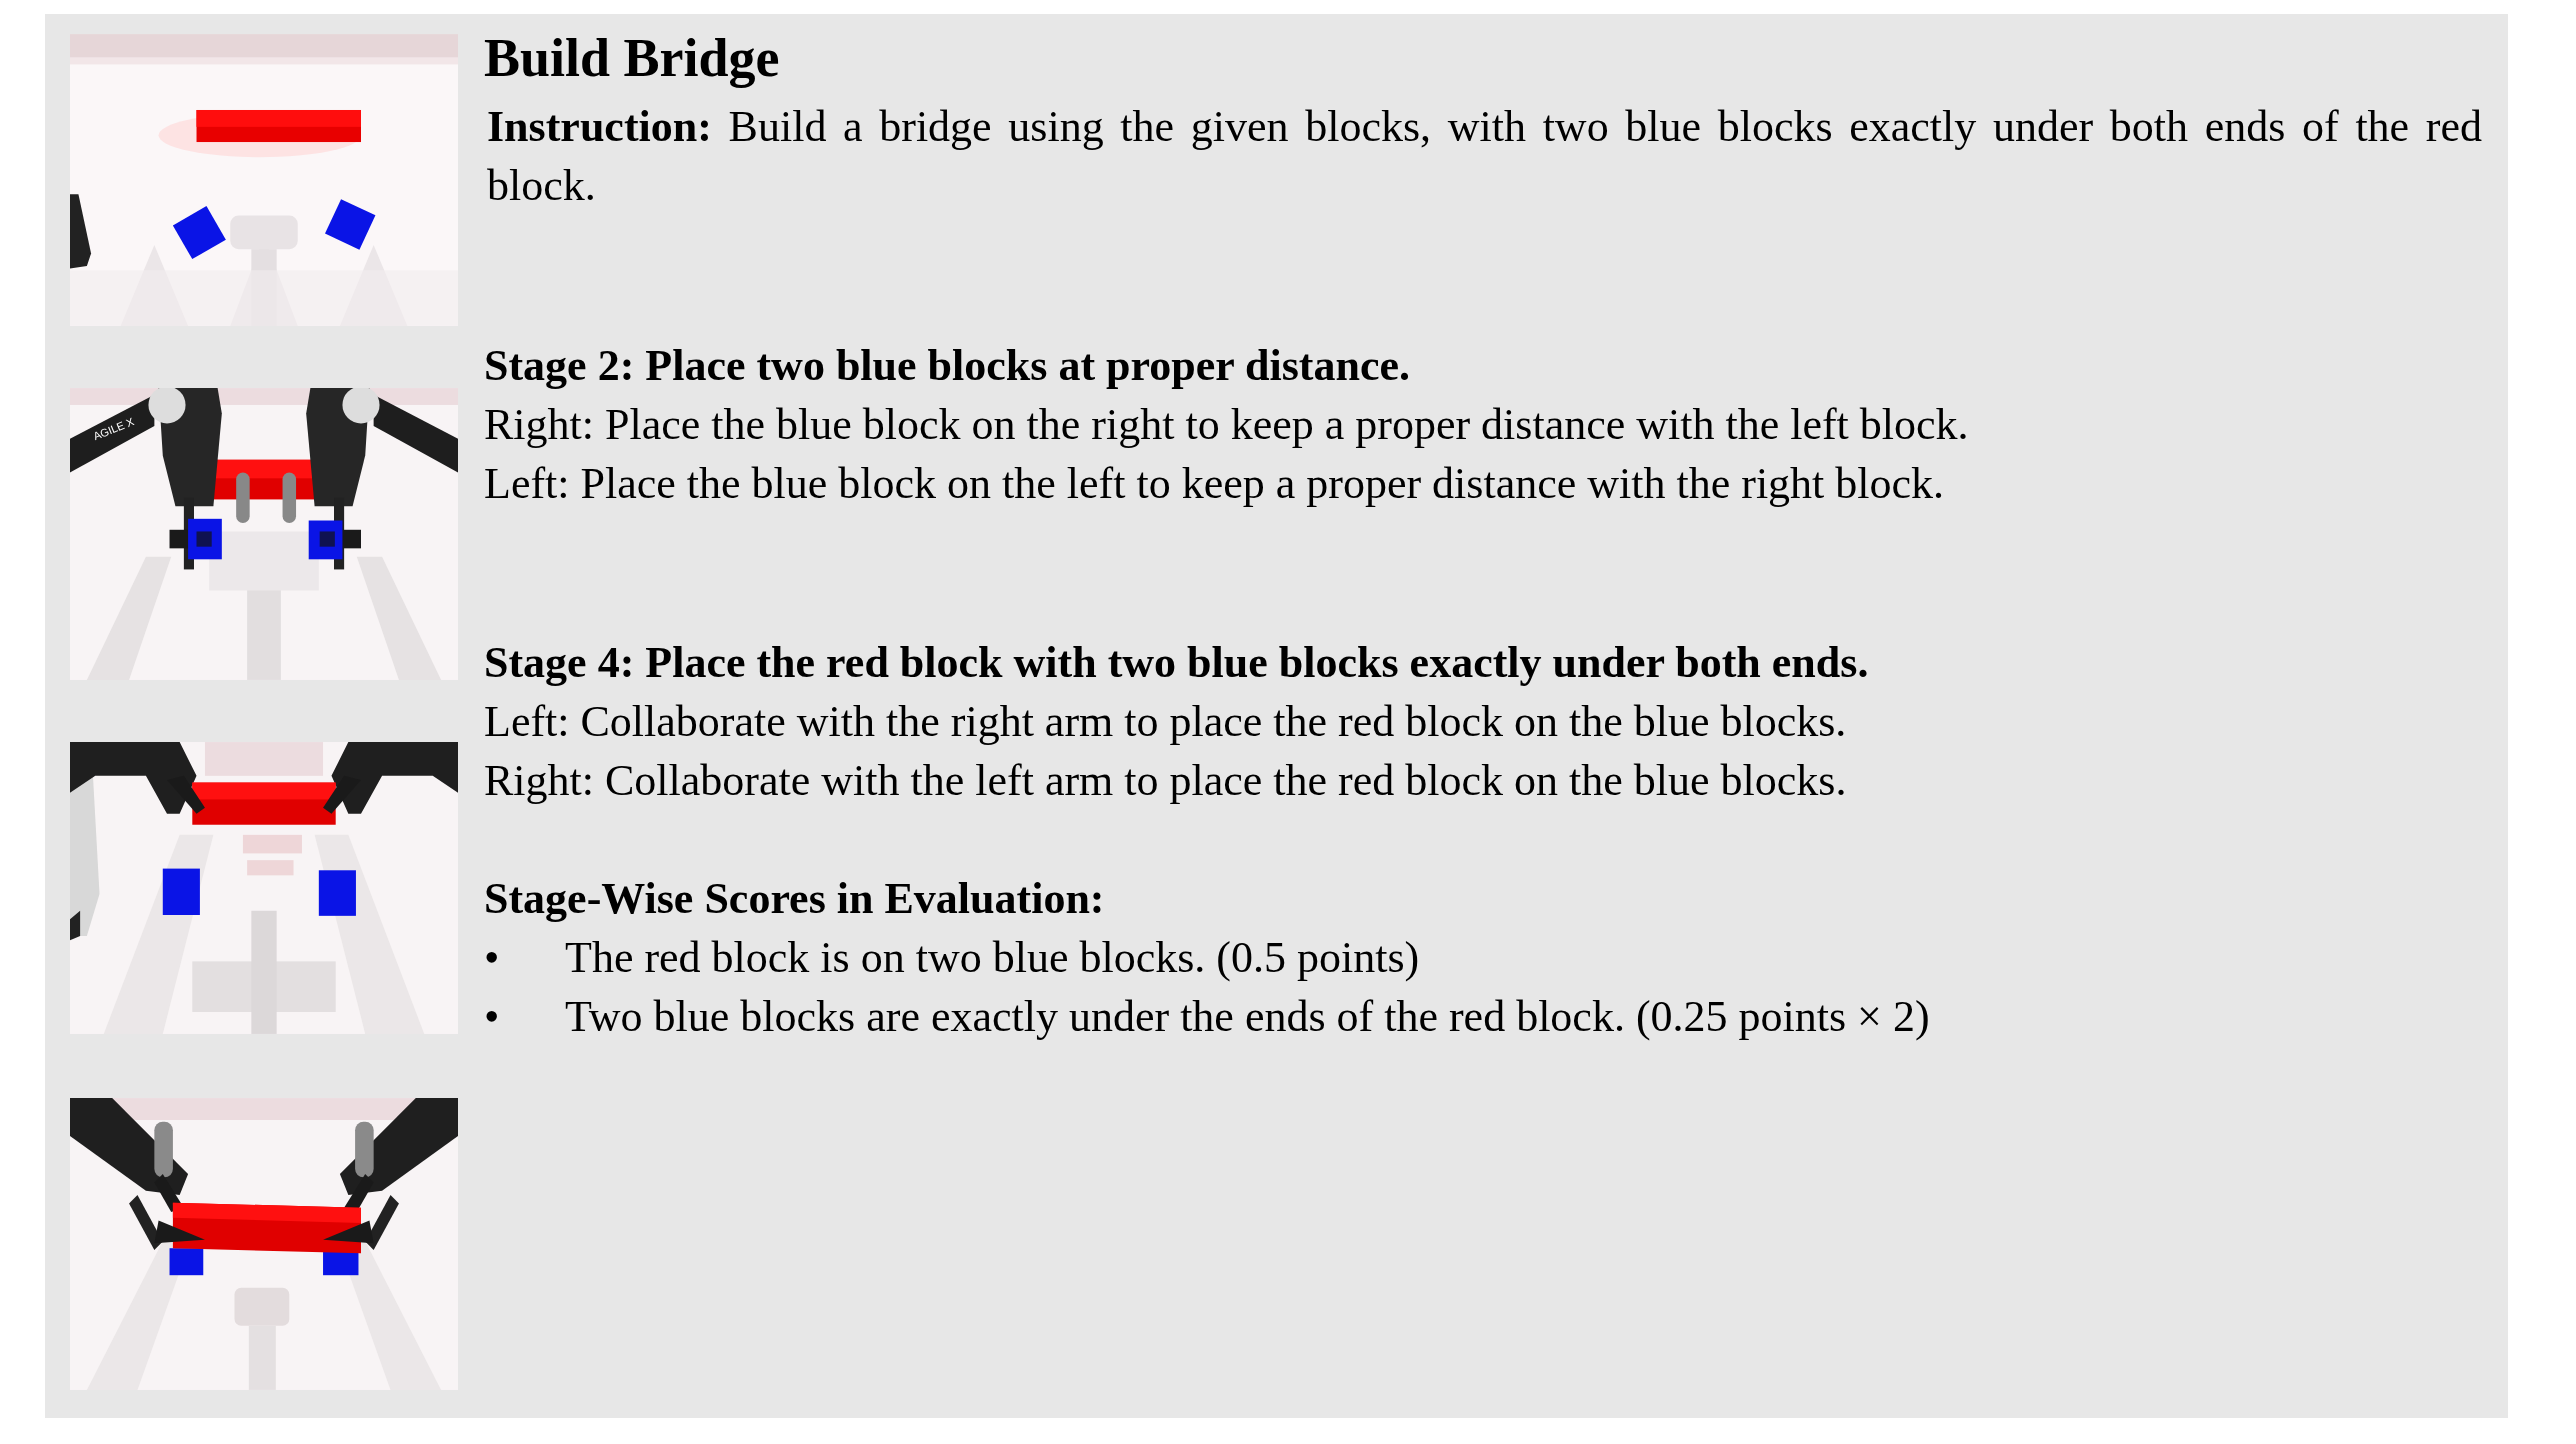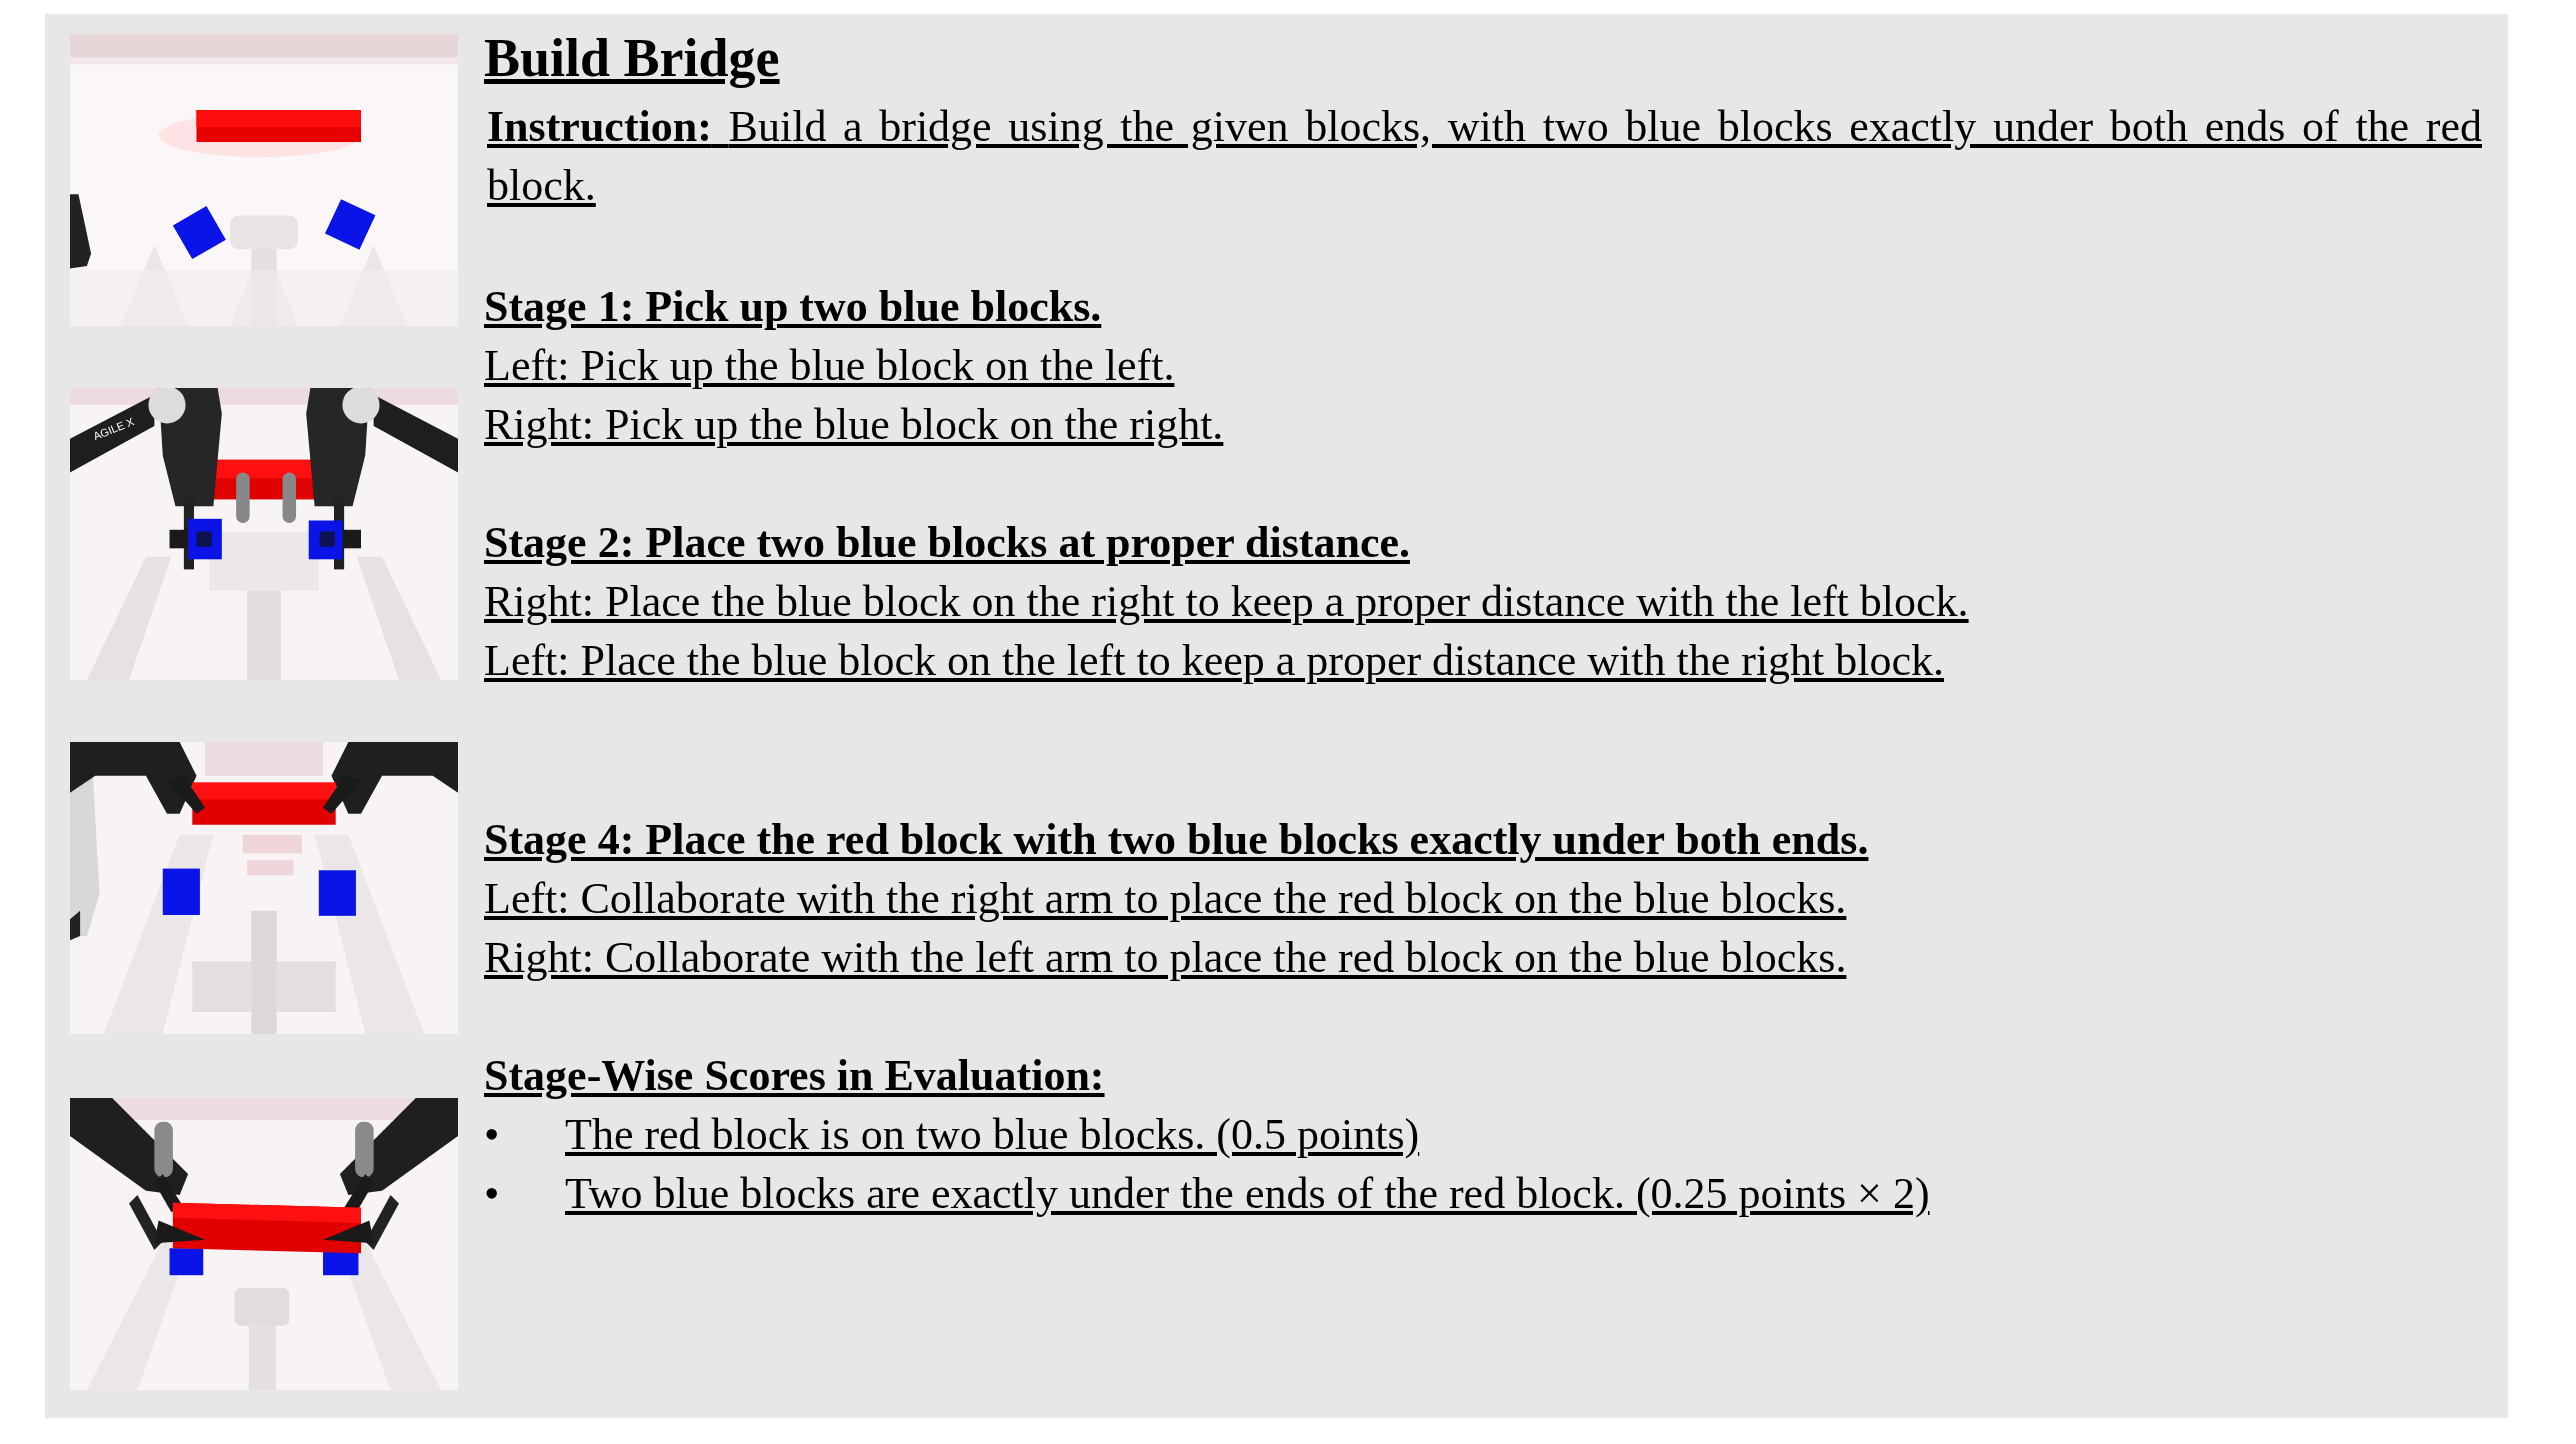--- a/index.html
+++ b/index.html
@@ -9,21 +9,21 @@
     background: #e7e7e7;
   }
   .thumb {
     position: absolute; left: 25px; width: 388px; height: 292px; overflow: hidden;
     background: #f7f3f4;
   }
   .thumb svg { display: block; width: 388px; height: 292px; }
   .text-col {
     position: absolute; left: 439px; top: 8.4px; width: 2001px;
     font-family: "Liberation Serif", "DejaVu Serif", serif;
-    color: #000; font-size: 44px; line-height: 59px; text-decoration: underline;
+    color: #000; font-size: 44px; line-height: 59px;
   }
   .title { font-weight: bold; font-size: 54px; line-height: 71px; margin: 0; }
   .instr { margin: 3px; text-align: justify; }
   .instr b { font-weight: bold; }
   .gap { height: 59px; }
   .stage-h { font-weight: bold; margin: 0; }
   .line { margin: 0; white-space: nowrap; }
   .bullets { margin: 0; padding: 0; list-style: none; }
   .bullets li { position: relative; padding-left: 81px; white-space: nowrap; }
   .bullets li .dot { position: absolute; left: 0; top: 0; }
@@ -155,25 +155,20 @@
   </div>
 
   <div class="text-col">
     <h1 class="title">Build Bridge</h1>
     <p class="instr">
       <b>Instruction:</b>
       <span>Build a bridge using the given blocks, with two blue blocks exactly under both ends of the red block.</span>
     </p>
     <div class="gap"></div>
 
-    <section>
-      <p class="stage-h">Stage 1: Pick up two blue blocks.</p>
-      <p class="line">Left: Pick up the blue block on the left.</p>
-      <p class="line">Right: Pick up the blue block on the right.</p>
-    </section>
     <div class="gap"></div>
 
     <section>
       <p class="stage-h">Stage 2: Place two blue blocks at proper distance.</p>
       <p class="line">Right: Place the blue block on the right to keep a proper distance with the left block.</p>
       <p class="line">Left: Place the blue block on the left to keep a proper distance with the right block.</p>
     </section>
     <div class="gap" style="height:61px;"></div>
 
     <div class="gap"></div>

